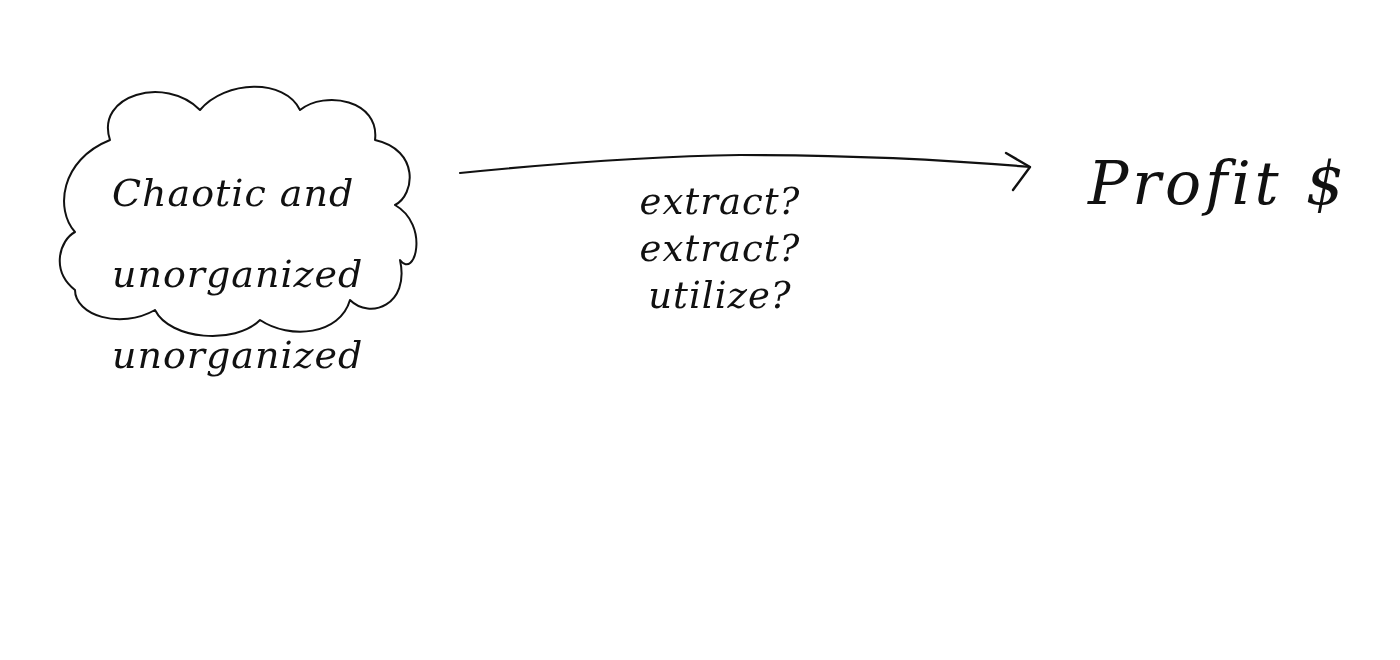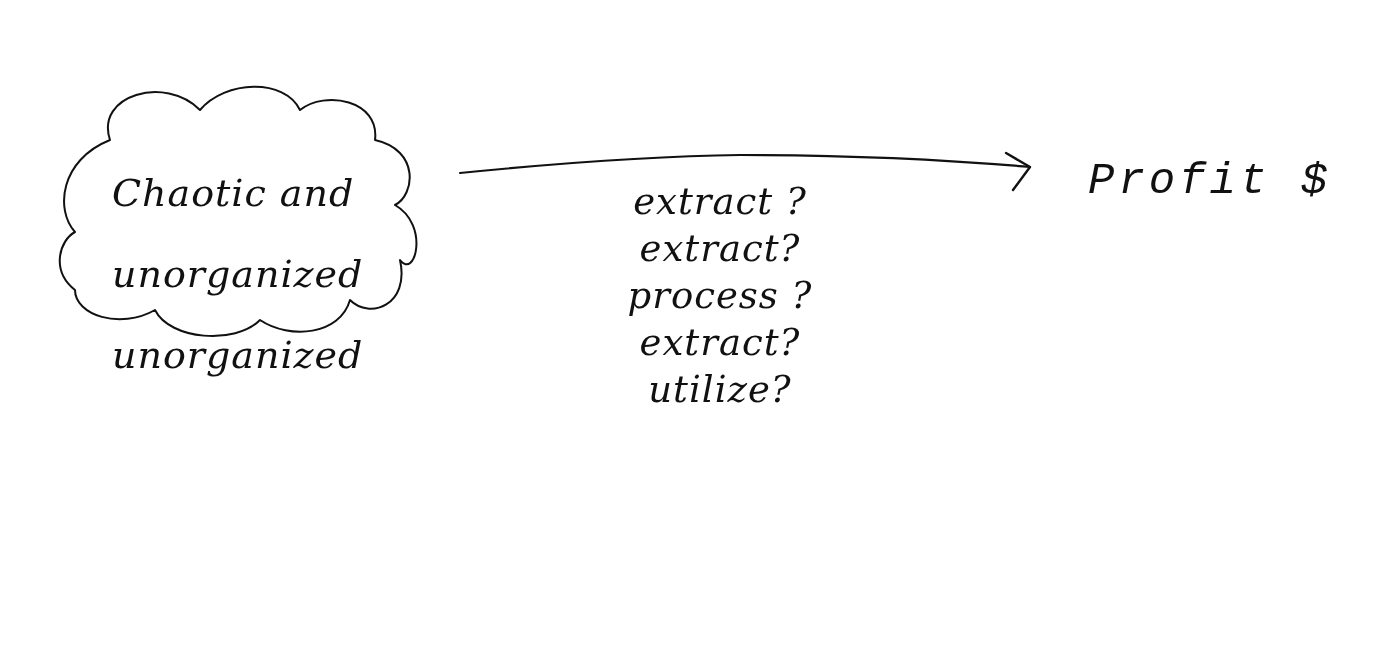--- a/index.html
+++ b/index.html
@@ -6,21 +6,21 @@
   body { width:1400px; height:660px; position:relative; overflow:hidden;
          font-family: "DejaVu Sans", sans-serif; color:#111; }
   svg.canvas { position:absolute; left:0; top:0; }
   .hw { position:absolute; font-family: "DejaVu Serif", serif; font-style: italic;
         color:#111; font-weight:300; white-space:nowrap; letter-spacing:1px; }
   .cloud-text { position:absolute; left:112px; top:138px; width:270px;
         font-size:38px; line-height:52px; }
   .cloud-text div { white-space:nowrap;margin-top:29px; }
   .steps { position:absolute; left:585px; top:178px; width:270px; text-align:center;
         font-size:37px; line-height:47px; }
-  .profit { position:absolute; left:1088px; top:156px; font-size:44px; letter-spacing:4px;font-family:Liberation Mono, monospace; }
+  .profit { position:absolute; left:1088px; top:148px; font-size:60px; letter-spacing:4px; }
 </style>
 </head>
 <body>
 
 <svg class="canvas" width="1400" height="660" viewBox="0 0 1400 660">
 
   <path d="M110,140
            C95,95 165,75 200,110
            C225,80 285,78 300,110
            C325,90 380,100 375,140
@@ -38,20 +38,18 @@
   <path d="M1006,153 L1030,167 L1013,190" fill="none" stroke="#111" stroke-width="2.4" stroke-linecap="round" stroke-linejoin="round"></path>
 </svg>
 
 <div class="hw cloud-text">
   <div>Chaotic  and</div>
   <div>unorganized</div>
   <div>unorganized</div>
 </div>
 
 <div class="hw steps">
-  <div>extract ?</div>
   <div>extract?</div>
-  <div>process ?</div>
   <div>extract?</div>
   <div>utilize?</div>
 </div>
 
 <div class="hw profit">Profit $</div>
 
 </body></html>

